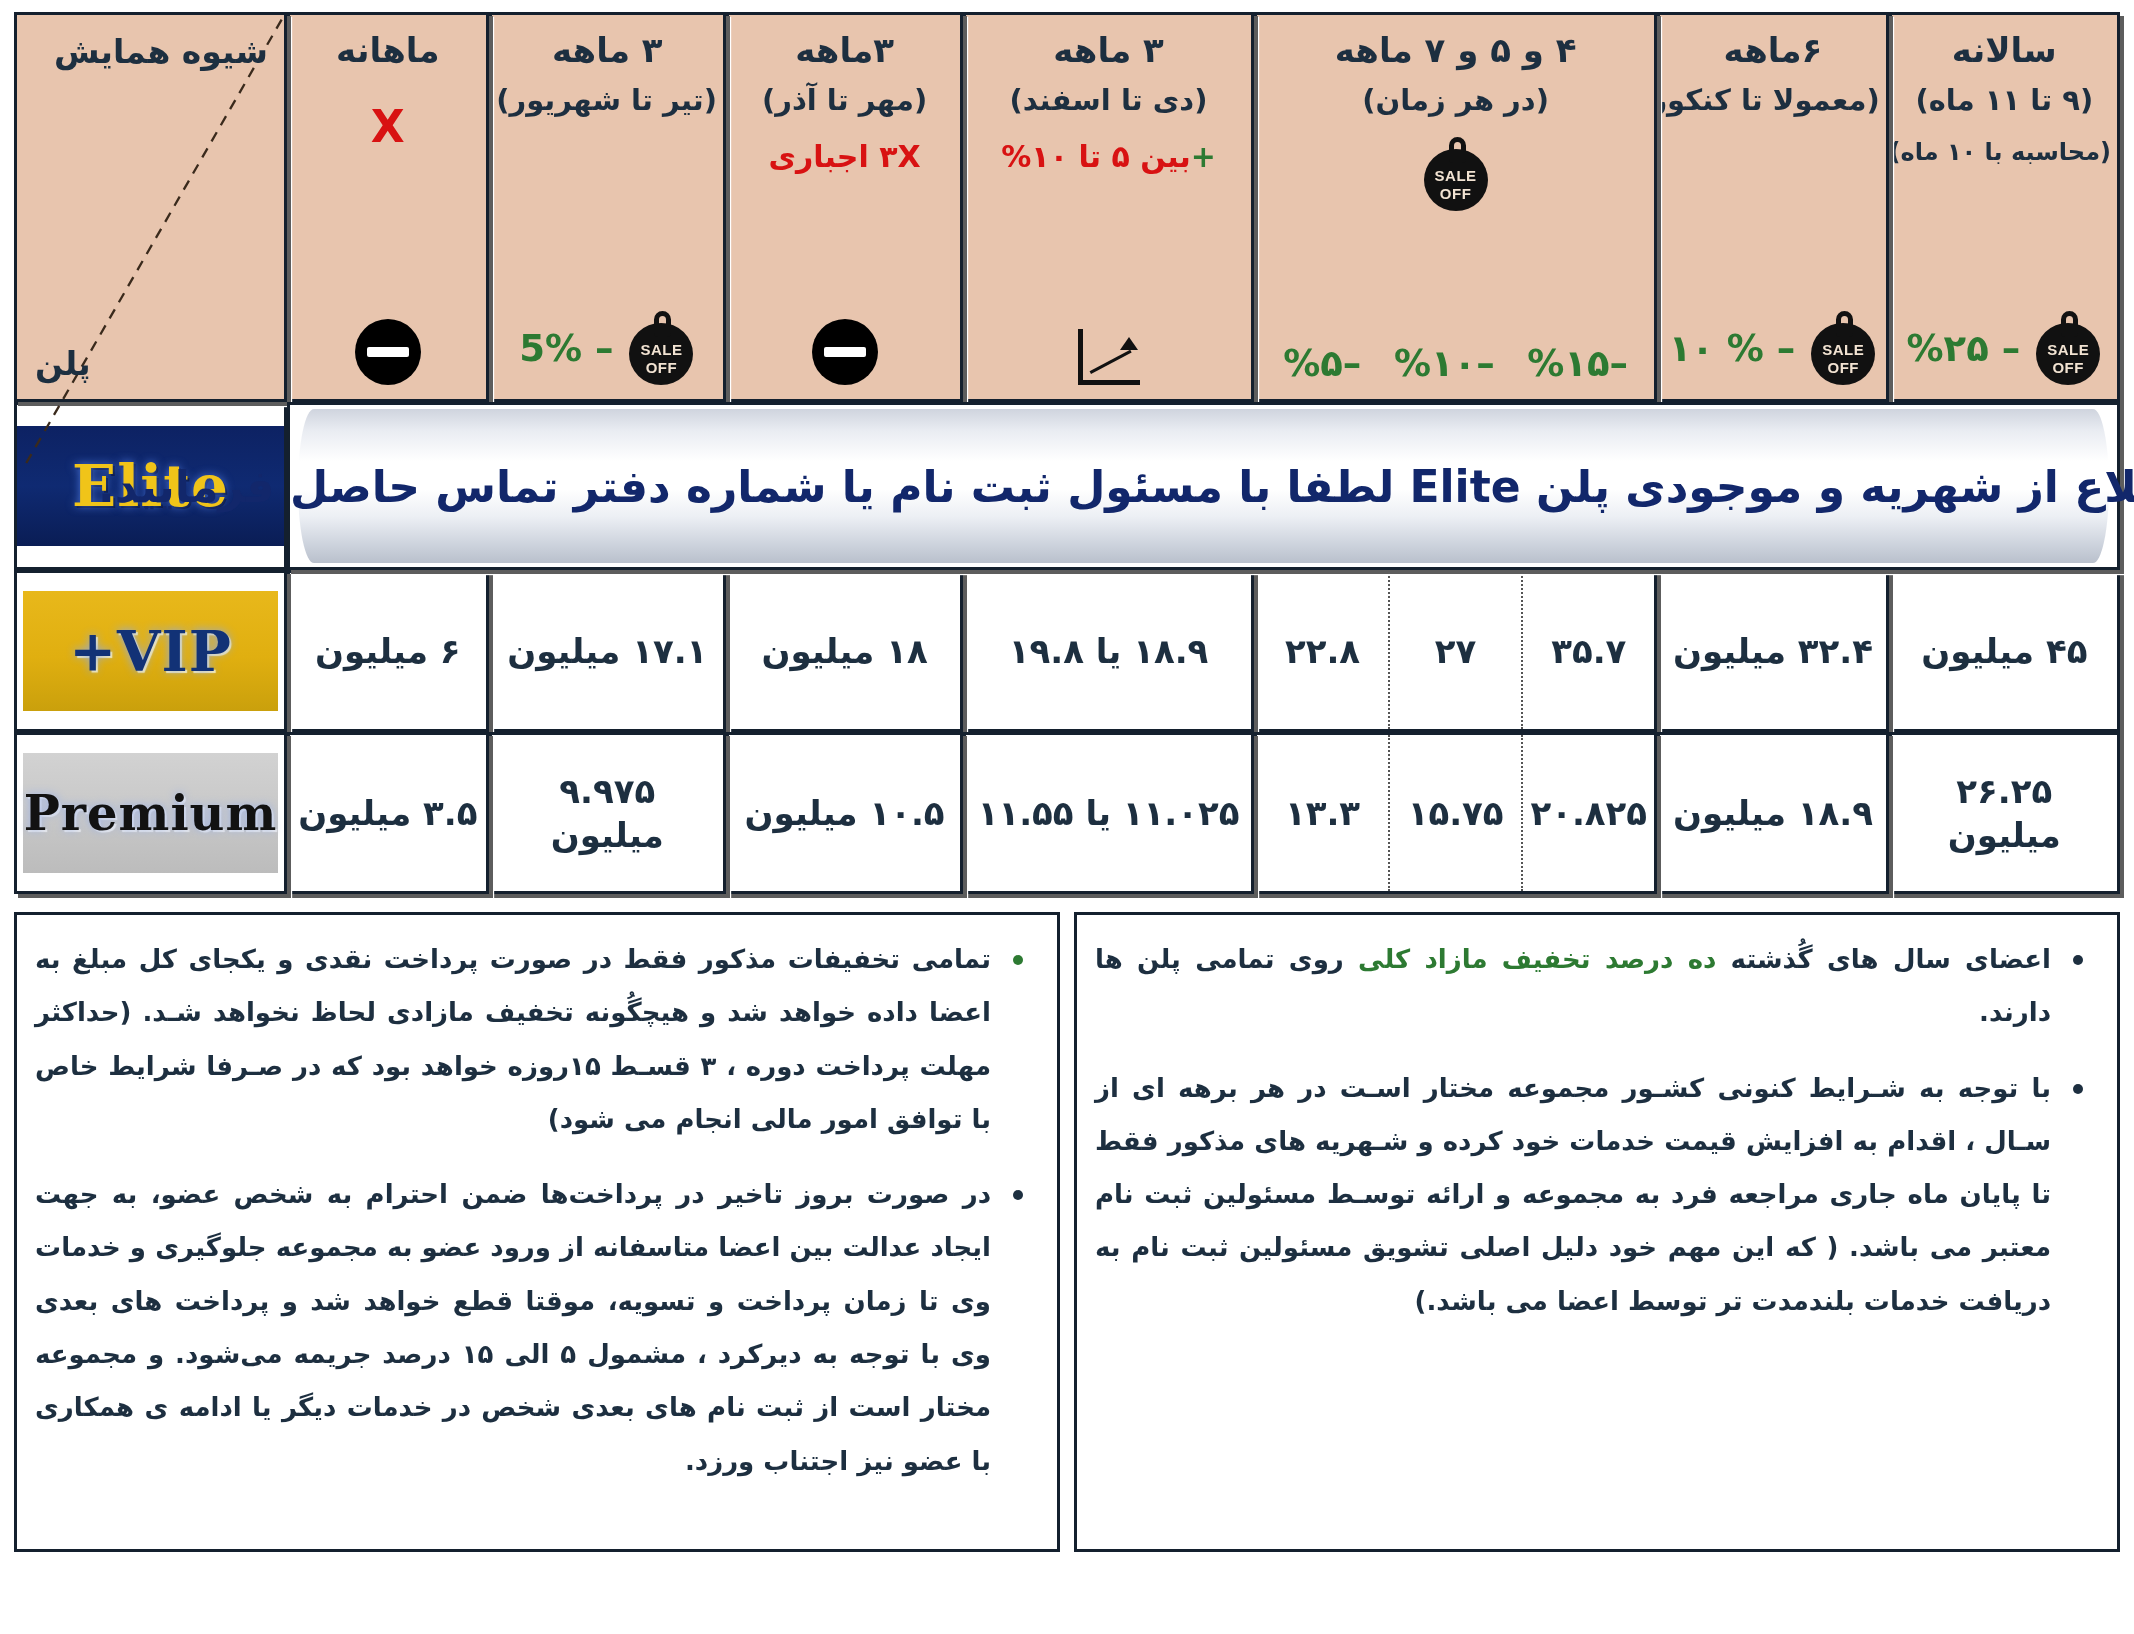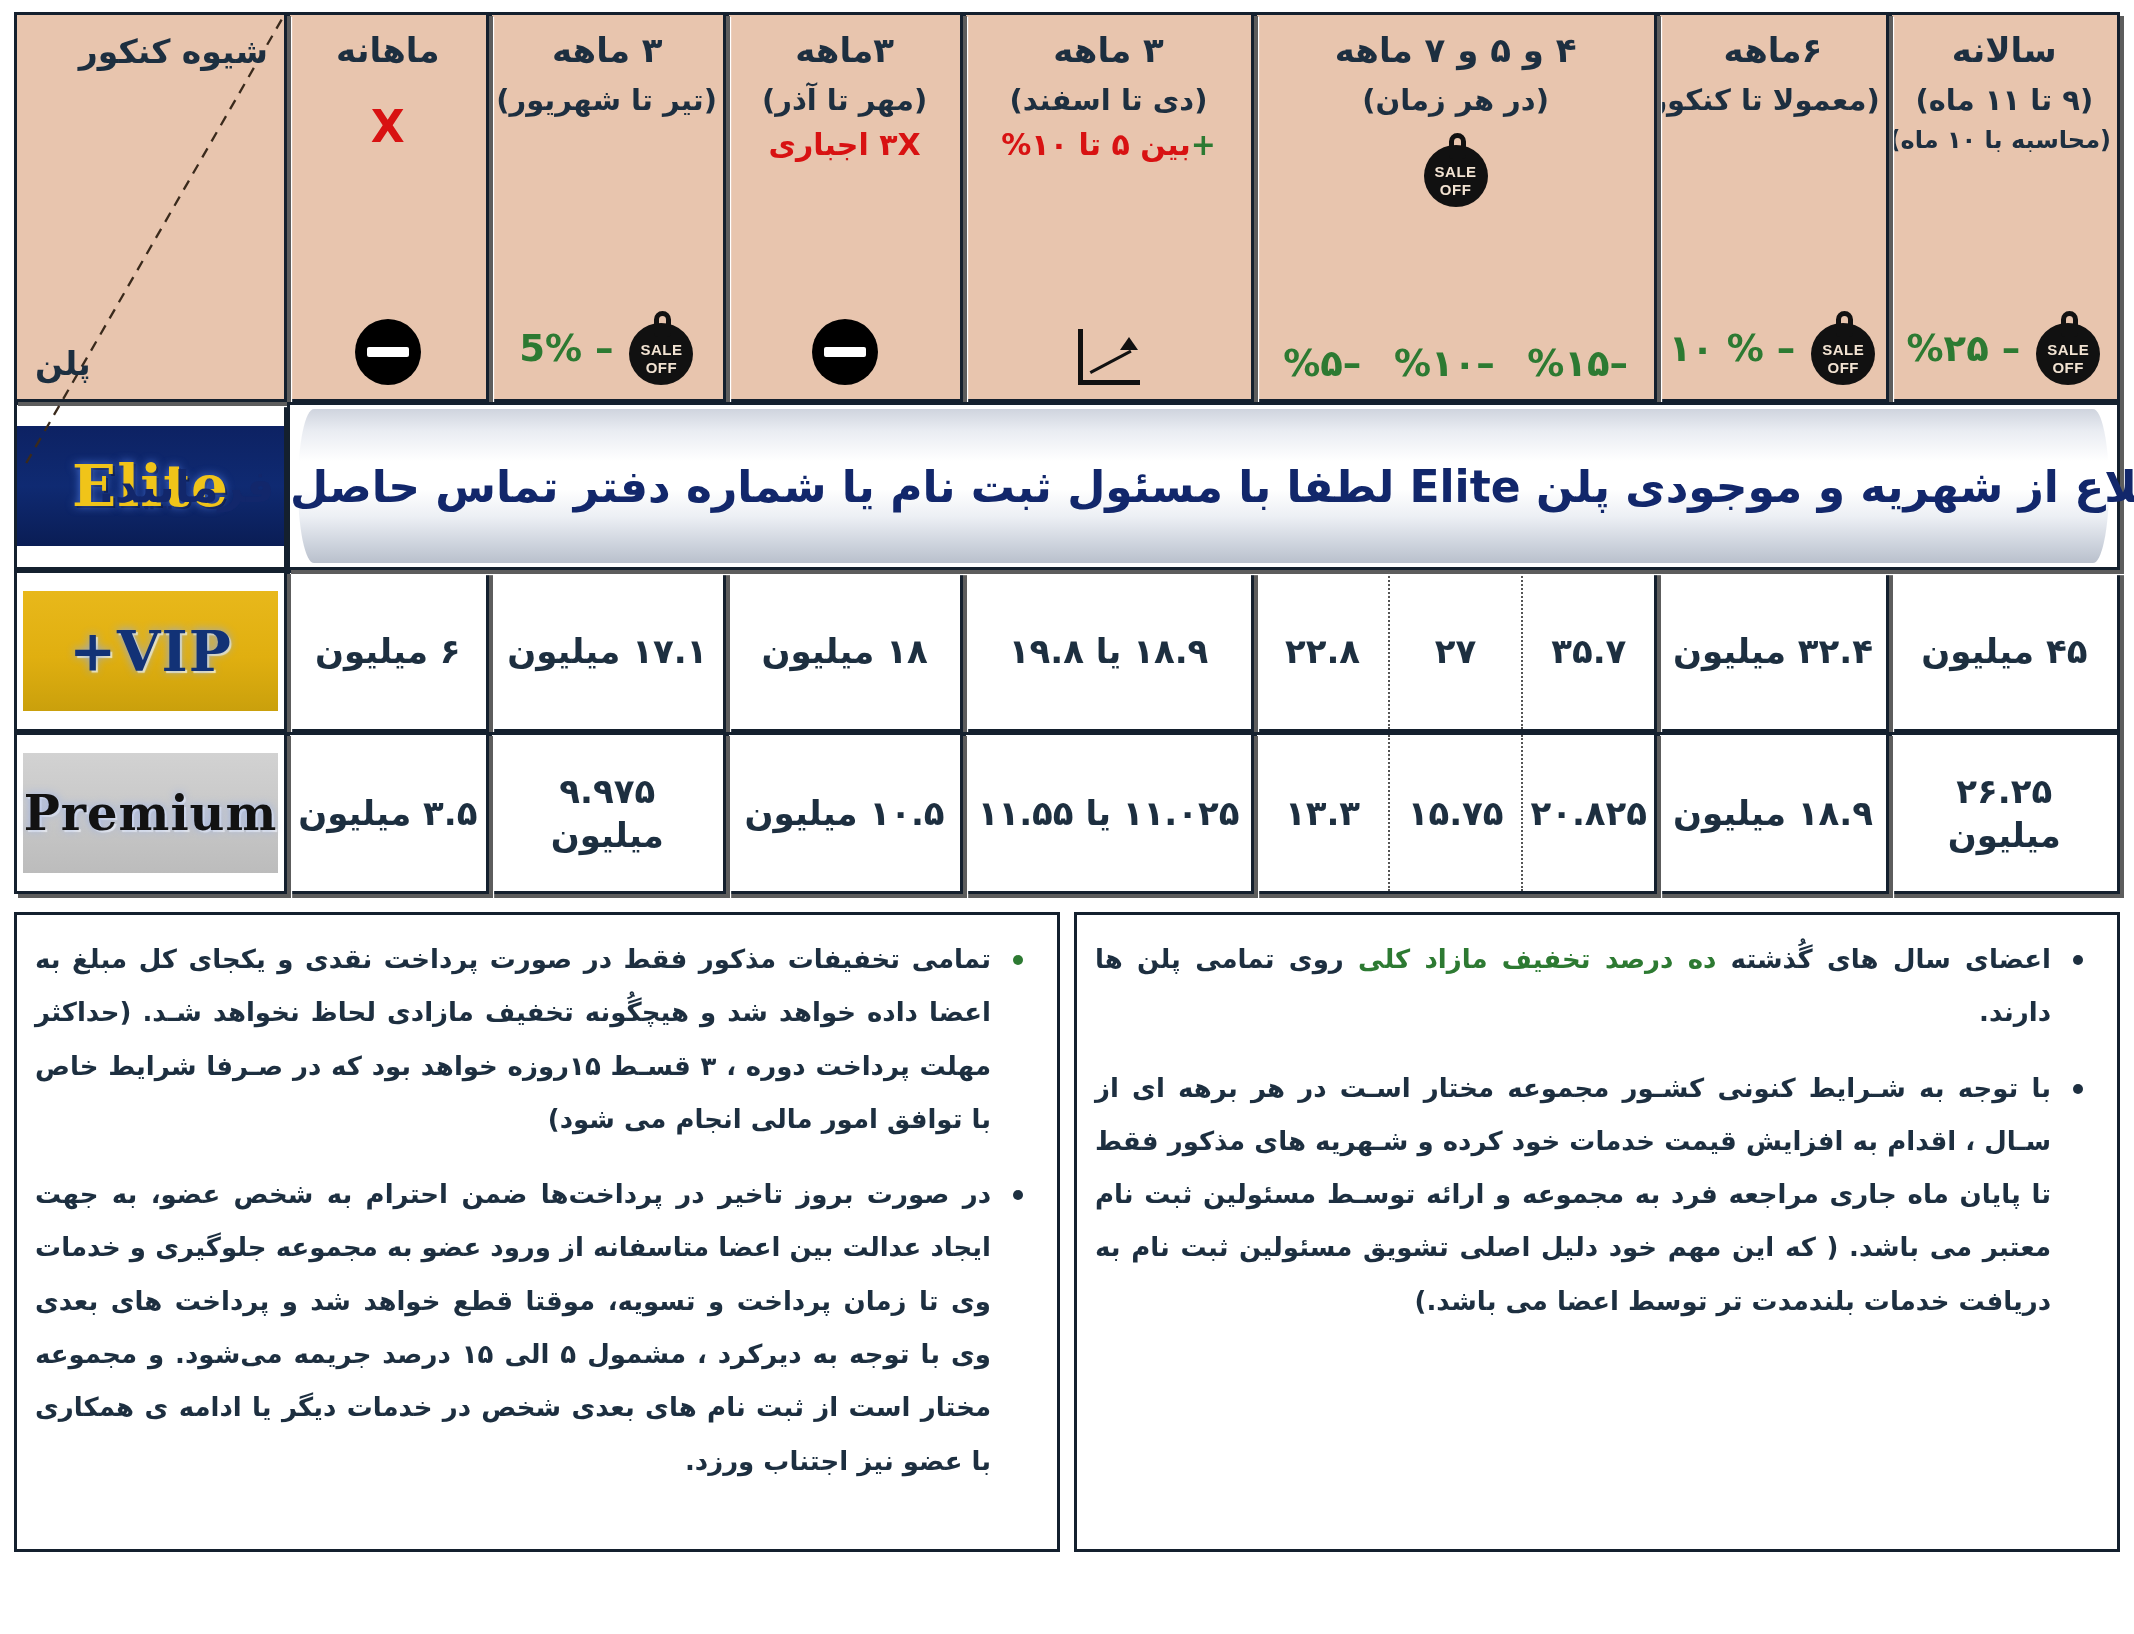--- a/index.html
+++ b/index.html
@@ -45,21 +45,21 @@
     font-weight: 700;
     line-height: 1.25;
     margin-bottom: 10px;
     white-space: nowrap;
   }
   .hdr-sub {
     color: #1d2f40;
     font-size: 29px;
     font-weight: 700;
     line-height: 1.3;
-    margin-bottom: 6px;
+    margin-bottom: 18px;
     white-space: nowrap;
   }
   .hdr-sub2 {
     color: #1d2f40;
     font-size: 24px;
     font-weight: 700;
     line-height: 1.3;
     margin-bottom: 4px;
     white-space: nowrap;
   }
@@ -448,21 +448,21 @@
         <div class="hdr-note-red" style="font-size:44px;margin-top:26px;">X</div>
         <div class="hdr-disc-row">
           <span class="no-entry"></span>
         </div>
       </td>
 
       <td class="corner-cell">
         <svg class="diag" viewBox="0 0 230 390" preserveAspectRatio="none">
           <line x1="228" y1="4" x2="8" y2="386" stroke="#3a2a1c" stroke-width="2" stroke-dasharray="9 7"></line>
         </svg>
-        <div class="corner-top">شیوه کنکور</div>
+        <div class="corner-top">شیوه همایش</div>
         <div class="corner-bottom">پلن</div>
       </td>
     </tr>
 
     <tr class="elite-row">
       <td colspan="7" class="elite-banner-cell">
         <div class="elite-banner">
           <span class="elite-banner-text">برای اطلاع از شهریه و موجودی پلن Elite لطفا با مسئول ثبت نام یا شماره دفتر تماس حاصل فرمایید.</span>
         </div>
       </td>

